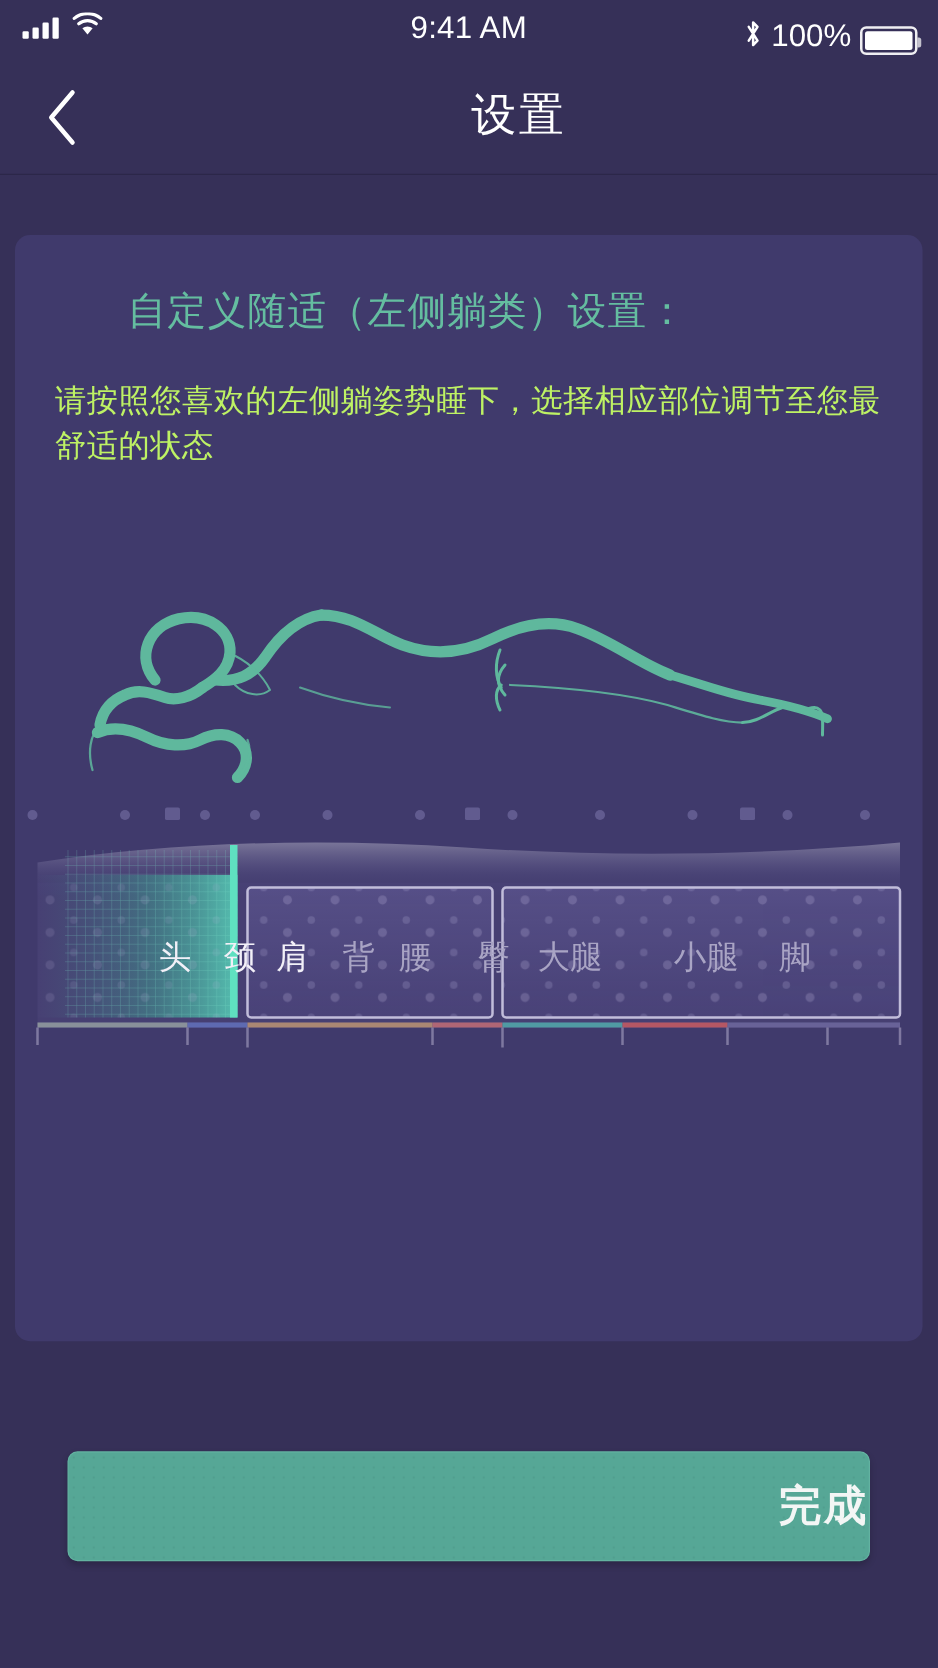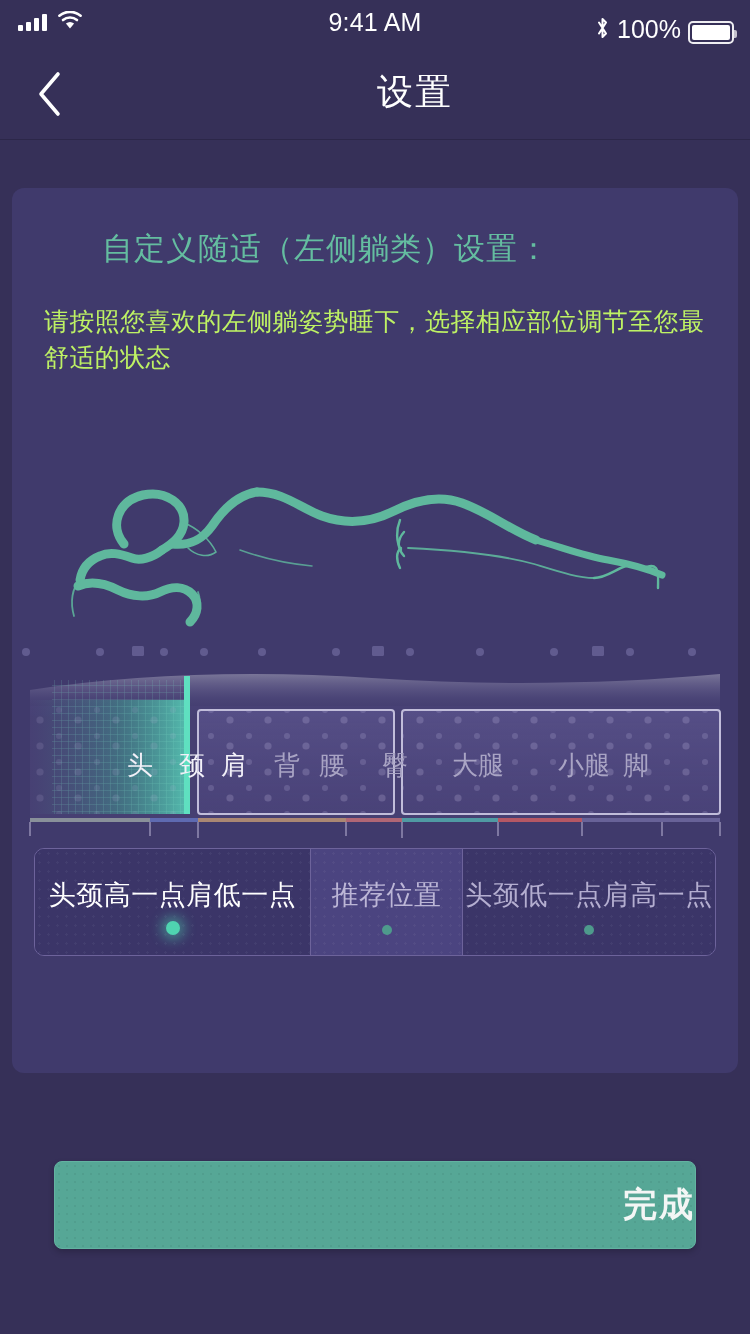--- a/index.html
+++ b/index.html
@@ -348,38 +348,24 @@
       </svg>
     </div>
 
     <div class="labels">
       <span style="left:128px" class="bright">头</span>
       <span style="left:180px" class="bright">颈</span>
       <span style="left:222px" class="bright">肩</span>
       <span style="left:275px">背</span>
       <span style="left:320px">腰</span>
       <span style="left:383px">臀</span>
-      <span style="left:466px">大腿</span>
-      <span style="left:572px">小腿</span>
+      <span style="left:444px">大腿</span>
+      <span style="left:553px">小腿</span>
       <span style="left:624px">脚</span>
     </div>
 
-    <div class="segmented">
-      <div class="seg selected" style="width:276px">
-        <span>头颈高一点肩低一点</span>
-        <span class="dot"></span>
-      </div>
-      <div class="seg alt" style="width:152px">
-        <span>推荐位置</span>
-        <span class="dot"></span>
-      </div>
-      <div class="seg" style="width:252px">
-        <span>头颈低一点肩高一点</span>
-        <span class="dot"></span>
-      </div>
-    </div>
   </div>
 
   <div class="done-btn">
     <span>完成</span>
   </div>
 
 </div>
 
 </body></html>

